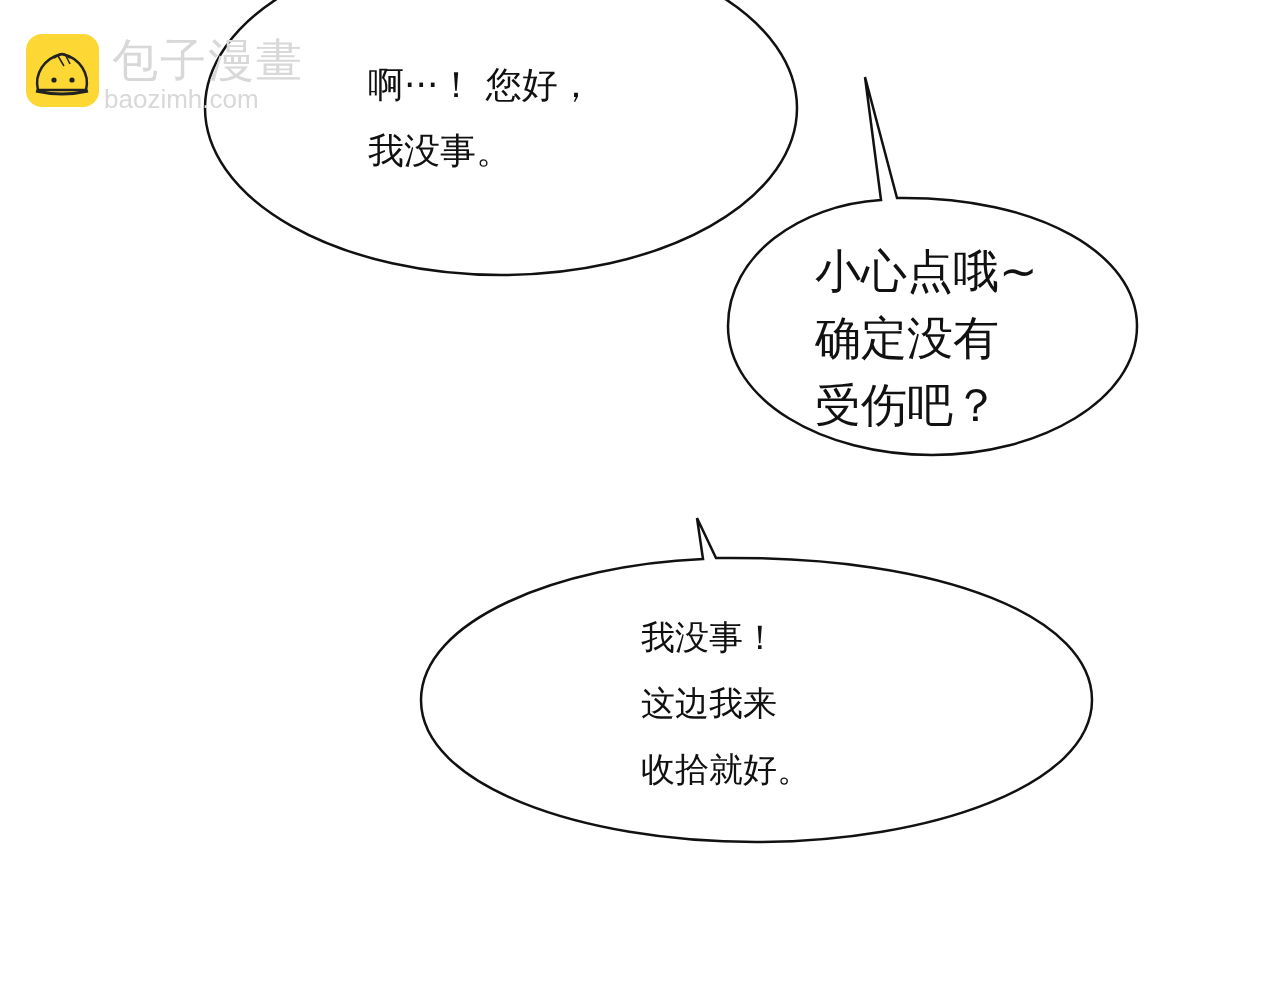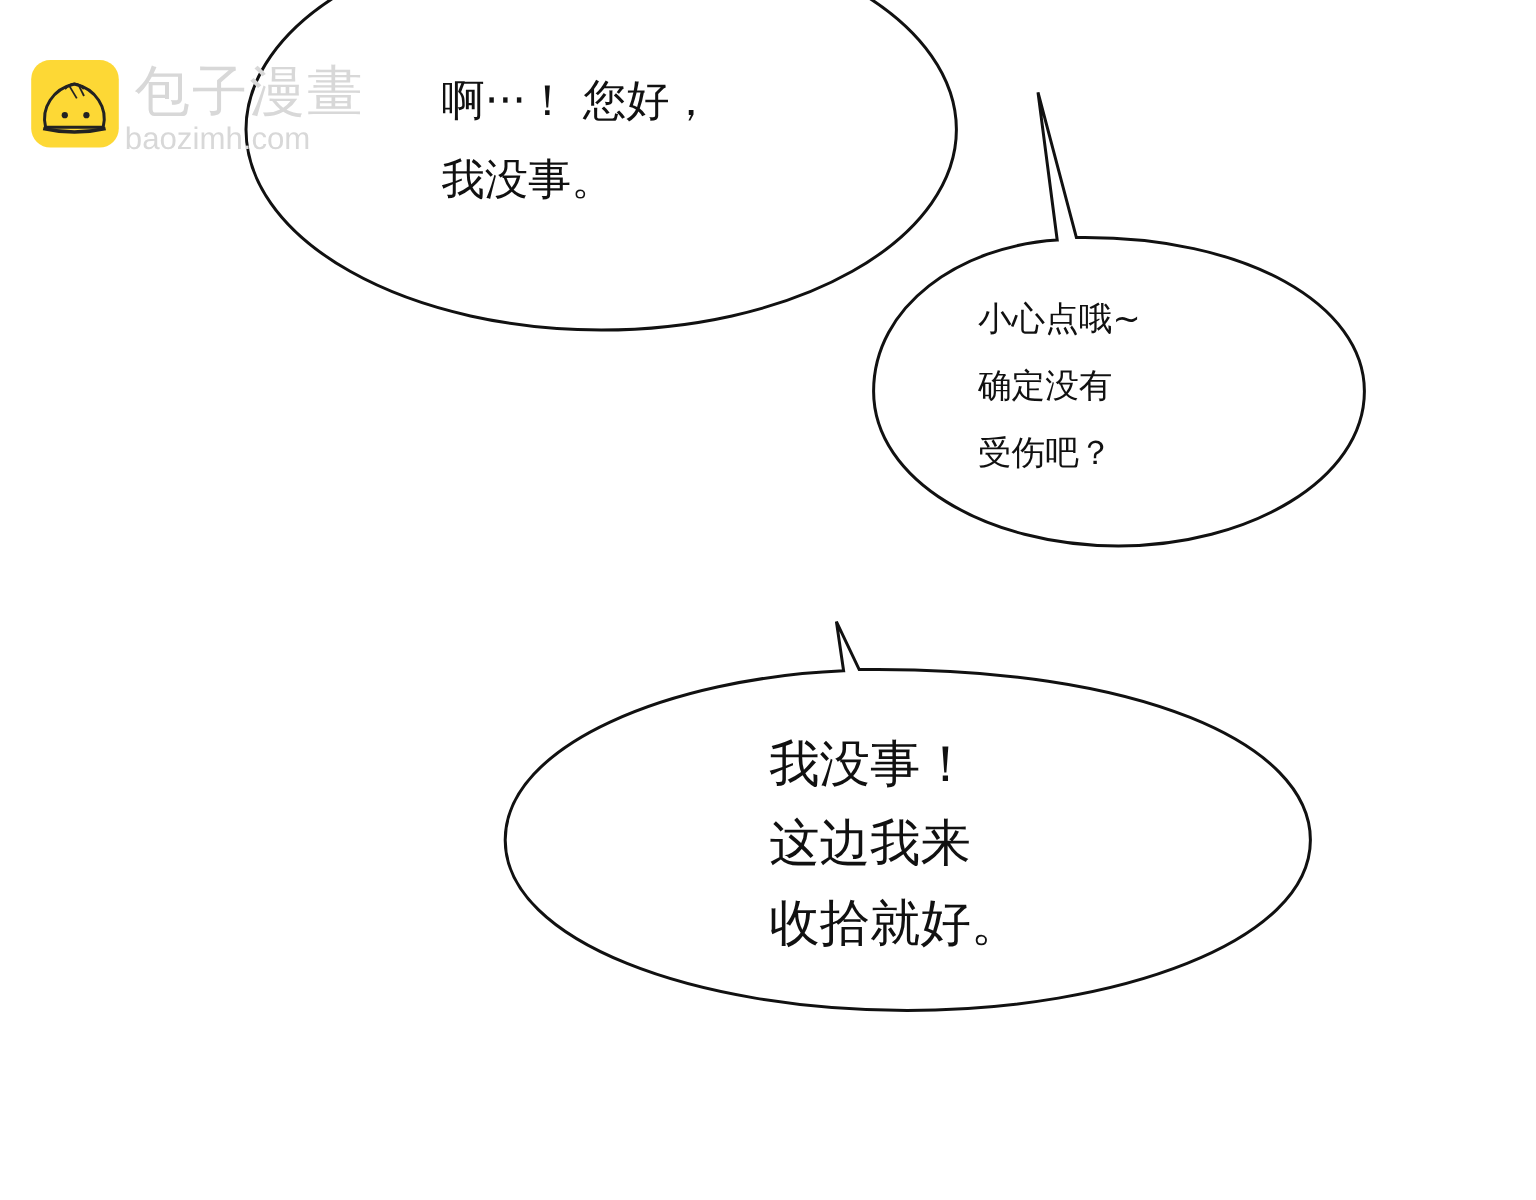--- a/index.html
+++ b/index.html
@@ -3,21 +3,21 @@
   <meta charset="utf-8">
   <style>
     html, body { margin: 0; padding: 0; }
     body {
       width: 1280px; height: 1000px; position: relative; overflow: hidden;
       background: #ffffff;
       font-family: "DejaVu Sans", sans-serif;
     }
     .bubbles { position: absolute; left: 0; top: 0; width: 1280px; height: 1000px; }
     .logo {
-      position: absolute; left: 26px; top: 34px; width: 300px; height: 80px; margin-top: 16px;
+      position: absolute; left: 26px; top: 34px; width: 300px; height: 80px;
     }
     .logo-icon {
       position: absolute; left: 0; top: 0; width: 73px; height: 73px;
       border-radius: 16px; background: #fdd835;
     }
     .logo-icon svg { position: absolute; left: 0; top: 0; }
     .logo-cn {
       position: absolute; left: 86px; top: -2px;
       font-size: 46px; color: #d8d8d8; letter-spacing: 2px; line-height: 56px;
       font-family: "DejaVu Sans", sans-serif;
@@ -27,22 +27,22 @@
       font-size: 26px; color: #d8d8d8; line-height: 30px;
       font-family: "Liberation Sans", sans-serif;
       text-align: center;
     }
     .bubble-text {
       position: absolute; color: #111;
       font-family: "DejaVu Sans", sans-serif;
       white-space: pre;
     }
     .b1 { left: 368px; top: 52px; font-size: 36px; line-height: 66px; }
-    .b2 { left: 815px; top: 238px; font-size: 28px; line-height: 56px; }
-    .b3 { left: 641px; top: 604px; font-size: 42px; line-height: 66px; }
+    .b2 { left: 815px; top: 238px; font-size: 46px; line-height: 67px; }
+    .b3 { left: 641px; top: 604px; font-size: 34px; line-height: 66px; }
   </style>
 </head>
 <body>
 
 <svg class="bubbles" width="1280" height="1000" viewBox="0 0 1280 1000">
 
   <ellipse cx="501" cy="108" rx="296" ry="167" fill="#fff" stroke="#111" stroke-width="2.5"></ellipse>
 
   <path d="M 881 200 L 865 77 L 897 198 C 1040 196, 1137 255, 1137 326 C 1137 400, 1040 455, 932 455 C 822 455, 728 400, 728 326 C 728 255, 800 205, 881 200 Z" fill="#fff" stroke="#111" stroke-width="2.5" stroke-linejoin="miter"></path>
 

